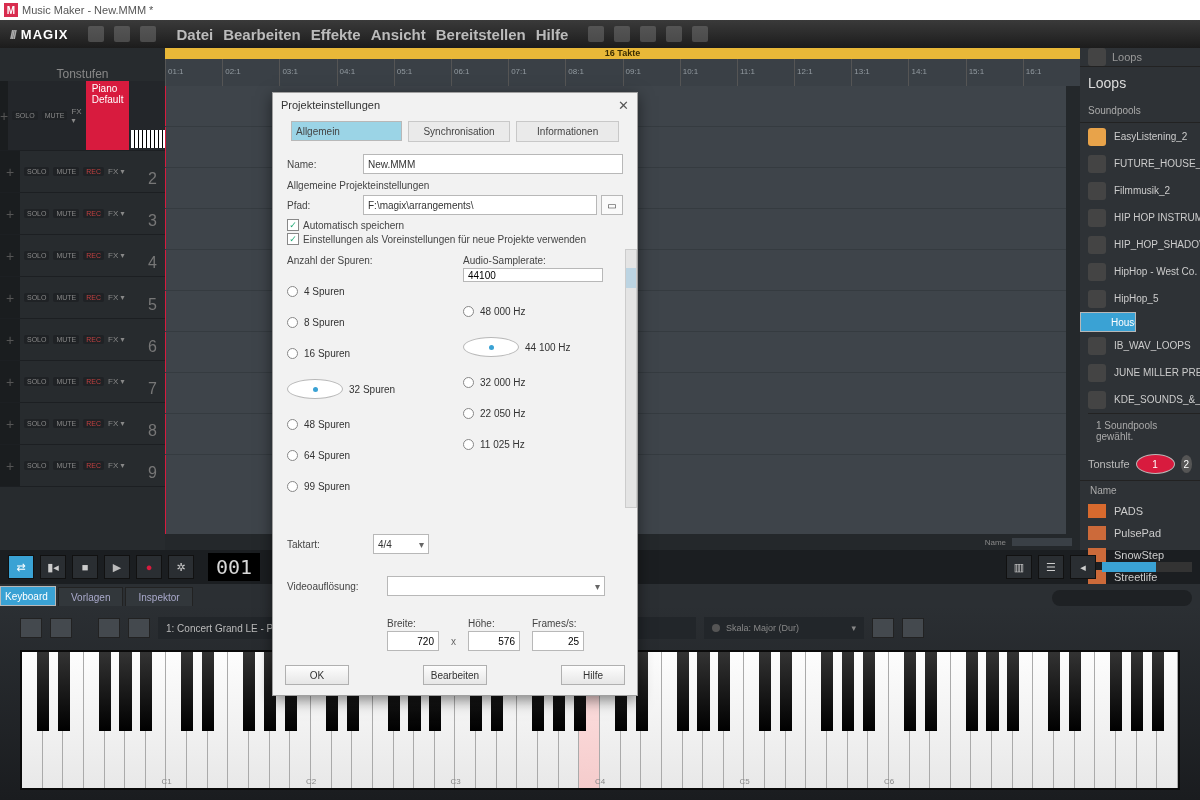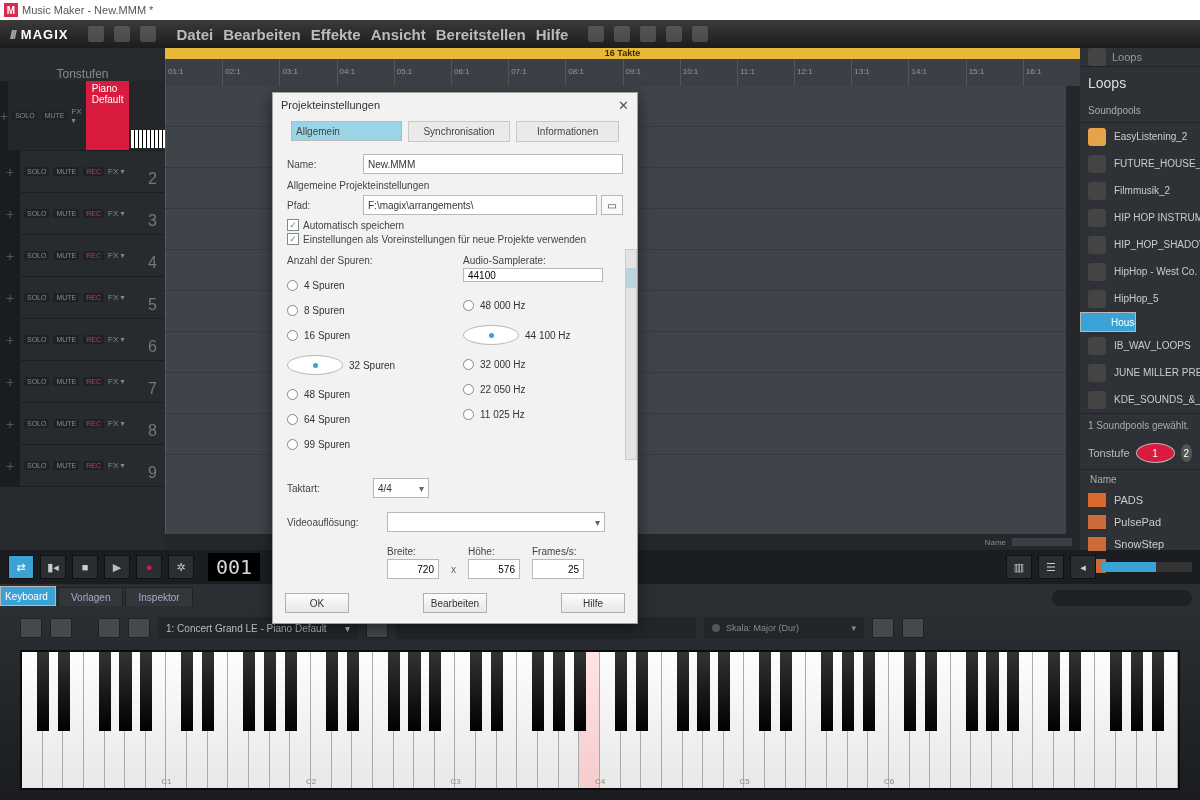--- a/index.html
+++ b/index.html
@@ -55,21 +55,21 @@
 
 
 .rhdr { height:28px; display:flex; align-items:center; gap:6px; padding:0 8px; color:#999; border-bottom:1px solid #222;}
 .rtitle { padding:8px; color:#ddd; font-size:14px;}
 .rsub { padding:6px 8px; color:#aaa; font-size:10px; border-bottom:1px solid #222;}
 .ritem { display:flex; align-items:center; gap:8px; padding:4px 8px; height:27px; color:#ccc; font-size:10px; white-space:nowrap; overflow:hidden;}
 .ritem.sel { background:#3aa2d4; color:#fff;}
 .ricon { width:18px; height:18px; background:#444; border-radius:3px; flex-shrink:0;}
 .ricon.b { background:#3aa2d4;}
 .ricon.o { background:#e8a34a;}
-.rfoot { padding:6px 8px; color:#aaa; font-size:10px; border-top:1px solid #222;}
+.rfoot { padding:6px 8px; color:#aaa; font-size:10px; border-top:1px solid #222;margin-left:8px;}
 .rtonstufe { display:flex; align-items:center; gap:6px; padding:6px 8px; color:#bbb;}
 .circ { width:18px; height:18px; border-radius:50%; background:#555; color:#fff; display:flex; align-items:center; justify-content:center; font-size:10px;}
 .circ.sel { background:#d81b3e;}
 .colhdr { padding:4px 10px; color:#aaa; font-size:10px; border-top:1px solid #222;}
 .pitem { display:flex; align-items:center; gap:8px; padding:4px 8px;}
 .picon { width:18px; height:14px; background:#cc6a3a;}
 .pitem.hdr .picon { background:#d86a2e;}
 
 
 .transport { height:34px; background:#1b1e21; display:flex; align-items:center; padding:0 8px; gap:6px;}
@@ -111,28 +111,28 @@
 .dlgtab.sel { background:#9bd4e6;}
 .dlgbody { padding:8px 14px; color:#333; font-size:10px;}
 .frow { display:flex; align-items:center; margin:4px 0;}
 .flabel { width:76px; color:#444;}
 .finput { flex:1; height:20px; border:1px solid #b8b8b8; background:#fff; padding:0 4px; font-size:10px; color:#333;}
 .fsection { color:#444; margin:6px 0 2px; font-size:10px;}
 .chkrow { display:flex; align-items:center; gap:4px; margin:2px 0; color:#444;}
 .chk { width:12px; height:12px; border:1px solid #888; background:#fff; display:flex; align-items:center; justify-content:center; color:#2a7; font-size:9px;}
 .cols { display:flex; gap:16px; margin-top:4px;}
 .col { flex:1;}
-.radrow { display:flex; align-items:center; gap:6px; margin:14px 0;}
+.radrow { display:flex; align-items:center; gap:6px; margin:20px 0;}
 .rad { width:11px; height:11px; border:1px solid #888; border-radius:50%; background:#fff; display:flex; align-items:center; justify-content:center;}
 .rad.sel::after { content:""; width:5px; height:5px; background:#3aa2d4; border-radius:50%;}
 .srinput { width:140px; height:14px; border:1px solid #b8b8b8; background:#fff; padding:0 4px; font-size:10px; margin-bottom:4px;}
 .srcol { position:relative;}
 .srscroll { position:absolute; right:-14px; top:0; bottom:4px; width:12px; background:#e4e4e4; border:1px solid #ccc;}
 .srscroll .thumb { position:absolute; top:18px; width:100%; height:20px; background:#bcd4e2;}
-.selrow { display:flex; align-items:center; gap:10px; margin:14px 0;}
+.selrow { display:flex; align-items:center; gap:10px; margin:22px 0;}
 .sel { width:56px; height:20px; border:1px solid #b8b8b8; background:#fff; display:flex; align-items:center; padding:0 4px; font-size:10px;}
 .sel.wide { width:218px;}
 .sel .arrow { margin-left:auto; color:#666;}
 .dimrow { display:flex; gap:12px; margin-top:4px;}
 .dimcol { display:flex; flex-direction:column; gap:2px;}
 .dimlabel { font-size:10px; color:#444;}
 .diminput { width:52px; height:20px; border:1px solid #b8b8b8; background:#fff; text-align:right; padding:0 4px; font-size:10px;}
 .xsep { align-self:flex-end; padding-bottom:4px; color:#666;}
 .dlgbtns { display:flex; gap:8px; justify-content:space-between; padding:6px 12px 10px;}
 .dbtn { width:64px; height:20px; border:1px solid #b0b0b0; background:linear-gradient(#fdfdfd,#e6e6e6); font-size:10px; color:#333; display:flex; align-items:center; justify-content:center;}

